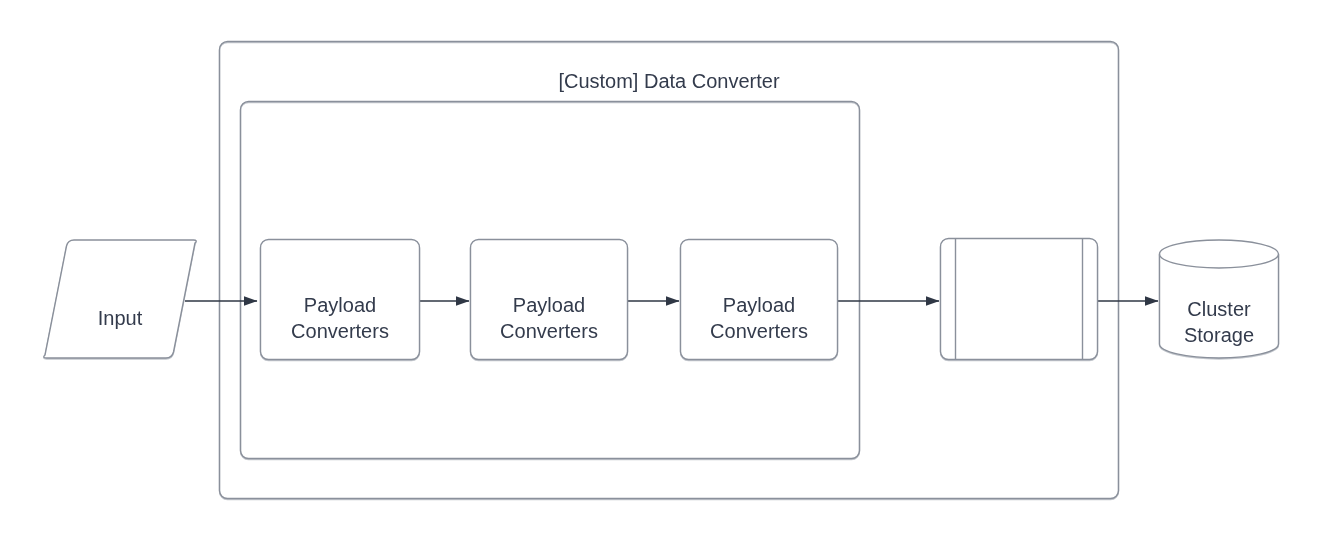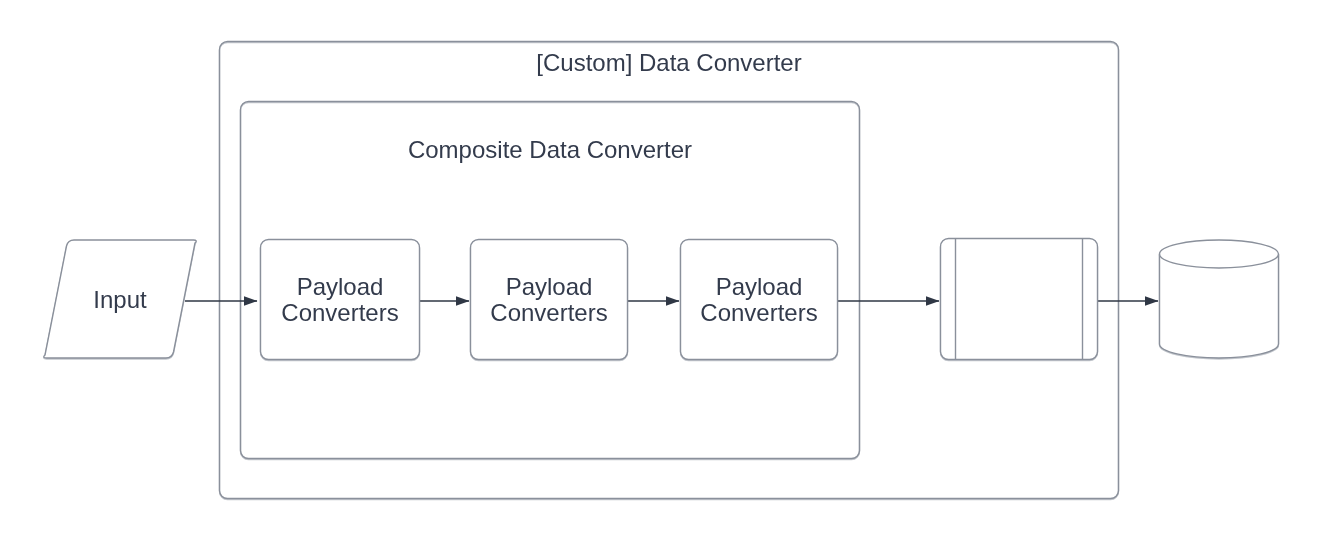--- a/index.html
+++ b/index.html
@@ -20,28 +20,29 @@
   svg.diagram-layer{position:absolute;left:0;top:0;width:1320px;height:540px;}
   .shape{stroke:var(--shape-stroke);stroke-width:1.4;fill:#ffffff;}
   .shape-line{stroke:var(--shape-stroke);stroke-width:1.4;fill:none;}
   .container-rect{stroke:var(--shape-stroke);stroke-width:1.4;fill:none;}
   .connector{stroke:var(--arrow);stroke-width:1.7;fill:none;}
   .arrowhead{fill:var(--arrow);stroke:none;}
   .shadowed{filter:drop-shadow(0 1px 0.4px rgba(119,128,141,0.45));}
   .lbl{
     position:absolute;
     color:var(--text);
-    font-size:24px;
+    font-size:20px;
     line-height:26px;
     text-align:center;
     display:flex;
     align-items:center;
     justify-content:center;
     pointer-events:none;
     white-space:pre-line;
+    margin-top:18px;
   }
   .lbl-title{display:block;}
   .lbl-outer-title{left:219px;top:50px;width:900px;height:26px;}
   .lbl-inner-title{left:240px;top:137px;width:620px;height:26px;}
   .lbl-input{left:42px;top:240px;width:156px;height:120px;}
   .lbl-pc1{left:260px;top:239px;width:160px;height:121px;}
   .lbl-pc2{left:470px;top:239px;width:158px;height:121px;}
   .lbl-pc3{left:680px;top:239px;width:158px;height:121px;}
   .lbl-codec{left:957px;top:238px;width:124px;height:122px;}
   .lbl-storage{left:1167px;top:252px;width:104px;height:104px;}
@@ -95,33 +96,35 @@
     </g>
 
     <g class="shadowed">
       <path class="shape" d="M 1159.5 254 L 1159.5 344 A 59.5 14 0 0 0 1278.5 344 L 1278.5 254"></path>
       <ellipse class="shape" cx="1219" cy="254" rx="59.5" ry="14"></ellipse>
     </g>
   </svg>
 
   <div class="lbl lbl-title lbl-outer-title">[Custom] Data Converter</div>
 
-  <div class="lbl lbl-title lbl-inner-title">Composite Data Converter</div>
 
   <div class="lbl lbl-input">
     <span>Input</span>
   </div>
 
   <div class="lbl lbl-pc1">
     <span class="wrap-narrow">Payload Converters</span>
   </div>
 
   <div class="lbl lbl-pc2">
     <span class="wrap-narrow">Payload Converters</span>
   </div>
 
   <div class="lbl lbl-pc3">
     <span class="wrap-narrow">Payload Converters</span>
   </div>
 
 
+  <div class="lbl lbl-storage">
+    <span class="wrap-storage">Cluster Storage</span>
+  </div>
 
 </div>
 
 </body></html>

